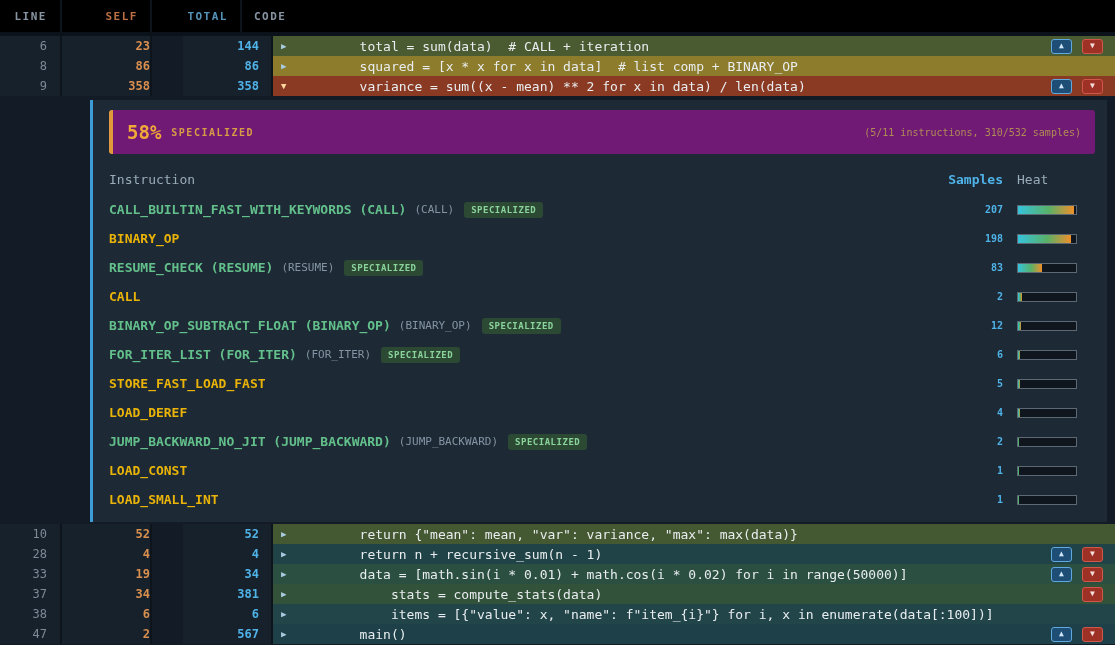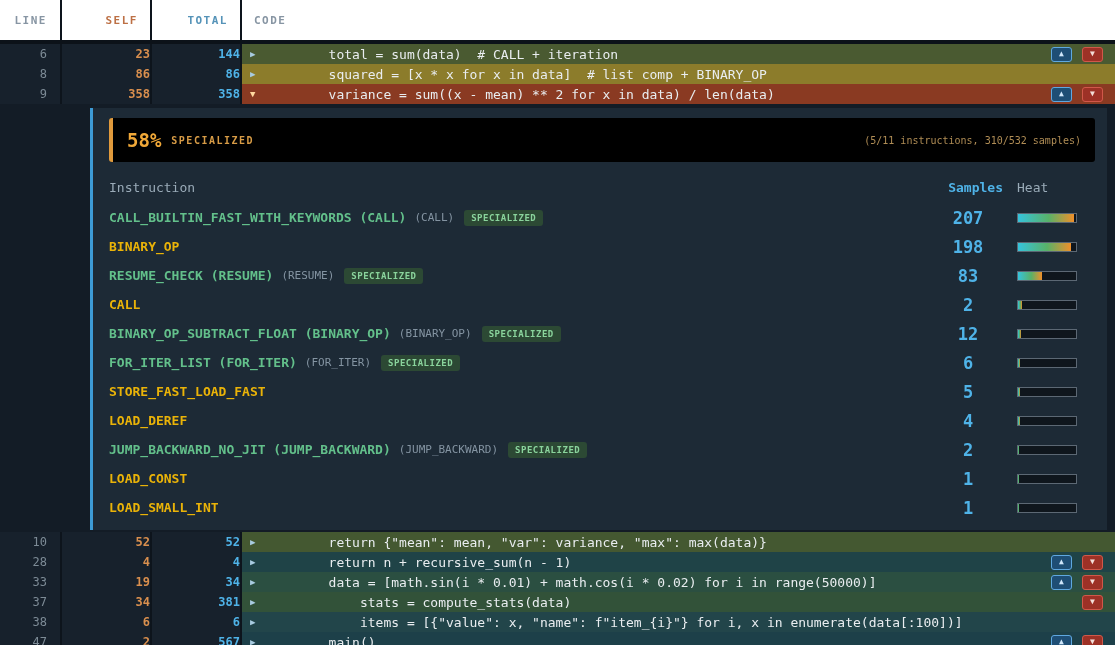--- a/index.html
+++ b/index.html
@@ -5,36 +5,36 @@
   * { margin:0; padding:0; box-sizing:border-box; }
   html,body { width:1115px; height:645px; overflow:hidden; }
   body {
     background:#131c26;
     font-family:"DejaVu Sans Mono", monospace;
     color:#e9edf0;
   }
 
   
   .hdr {
-    display:flex; height:44px; align-items:center;
-    background:#ffffff; border-bottom:4px solid #0c1219;
+    display:flex; height:36px; align-items:center;
+    background:#000000; border-bottom:4px solid #0c1219;
     font-size:11px; font-weight:bold; letter-spacing:1.5px; color:#8795a3;
   }
   .hdr .c { height:100%; display:flex; align-items:center; }
   .c-line  { width:62px;  justify-content:flex-end; padding-right:13px; border-right:2px solid #0d141c; }
   .c-self  { width:90px;  justify-content:flex-end; padding-right:12px; border-right:2px solid #0d141c; color:#bd7045; }
   .c-total { width:90px;  justify-content:flex-end; padding-right:12px; border-right:2px solid #0d141c; color:#5593b8; }
   .c-code  { flex:1; padding-left:12px; }
 
   
   .code-row { display:flex; height:20px; font-size:12px; }
   .cell { display:flex; align-items:center; }
   .cell.line  { width:62px; justify-content:flex-end; padding-right:13px; color:#7d8b96; background:#17212c; border-right:2px solid #0d141c; }
   .cell.self  { width:90px; justify-content:flex-end; color:#d98f4e; font-weight:bold; background:#17212c; border-right:2px solid #0d141c; }
-  .cell.total { width:90px; justify-content:flex-end; color:#4fb3e8; font-weight:bold; background:#17212c; border-right:2px solid #0d141c; }
+  .cell.total { width:90px; justify-content:flex-end; padding-right:12px; color:#4fb3e8; font-weight:bold; background:#17212c; border-right:2px solid #0d141c;margin-left:31px; }
   .cell.code  { flex:1; padding-left:8px; white-space:pre; color:#e9edf0; font-size:13px; }
   .tri { width:16px; font-size:9px; color:#a8cbe0; flex:0 0 16px; cursor:pointer; }
   .tri.expanded { color:#ffd9a0; }
   .src { font-size:13px; white-space:pre; }
   .btns { margin-left:auto; display:flex; gap:10px; padding-right:12px; }
   .nav {
     width:21px; height:15px; font-size:8px; line-height:1;
     border-radius:3px; cursor:pointer;
     display:flex; align-items:center; justify-content:center;
     font-family:"DejaVu Sans Mono", monospace;
@@ -44,42 +44,42 @@
 
   
   .panel {
     margin:4px 8px 2px 90px;
     border-left:3px solid #3d9bd6;
     background:#1d2a36;
     padding:10px 12px 8px 16px;
   }
   .banner {
     display:flex; align-items:center; height:44px;
-    background:#000000; border-left:4px solid #e09a3c; border-radius:3px;
+    background:#701a75; border-left:4px solid #e09a3c; border-radius:3px;
     padding:0 14px;
   }
   .banner-pct { color:#f0a838; font-size:19px; font-weight:bold; }
   .banner-label { color:#d89c46; font-size:10px; font-weight:bold; letter-spacing:1.5px; margin-left:10px; }
   .banner-summary { margin-left:auto; color:#b08d55; font-size:10px; }
 
   .ins-header { display:flex; align-items:center; margin-top:18px; padding-bottom:8px; padding-right:18px; font-size:13px; color:#9aabb8; }
   .h-ins { flex:1; }
   .h-samples { width:70px; text-align:right; color:#4fb3e8; font-weight:bold; }
   .h-heat { width:60px; margin-left:14px; }
 
   .ins-row { display:flex; align-items:center; height:29px; padding-right:18px; }
   .ins-name { font-weight:bold; font-size:13px; color:#eab308; white-space:pre; }
   .ins-name.spec { color:#63c08b; }
   .ins-base { color:#8494a2; font-size:11px; margin-left:8px; }
   .badge {
     background:#2c4934; color:#8ad49c; font-size:9px; font-weight:bold;
     letter-spacing:0.5px; padding:3px 7px; border-radius:3px; margin-left:10px;
   }
   .spacer { flex:1; }
-  .ins-samples { width:70px; text-align:center; color:#4fb3e8; font-weight:bold; font-size:17px; }
+  .ins-samples { width:70px; text-align:right; color:#4fb3e8; font-weight:bold; font-size:10px; }
   .heat-bar { width:60px; height:10px; border:1px solid #5c6874; background:#0f161d; margin-left:14px; overflow:hidden; }
   .heat-fill { display:block; height:100%; background:linear-gradient(90deg,#35c3dc 0%, #59b168 55%, #ef8f2a 100%); }
 </style>
 </head>
 <body>
 
 <div class="app">
 
   <div class="hdr">
     <div class="c c-line">LINE</div>

